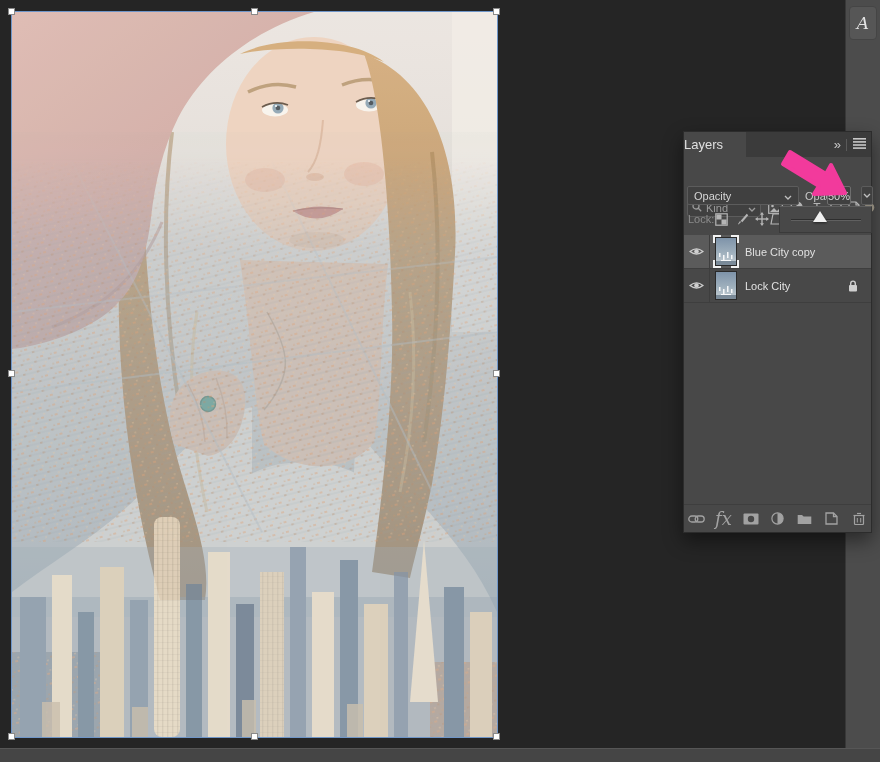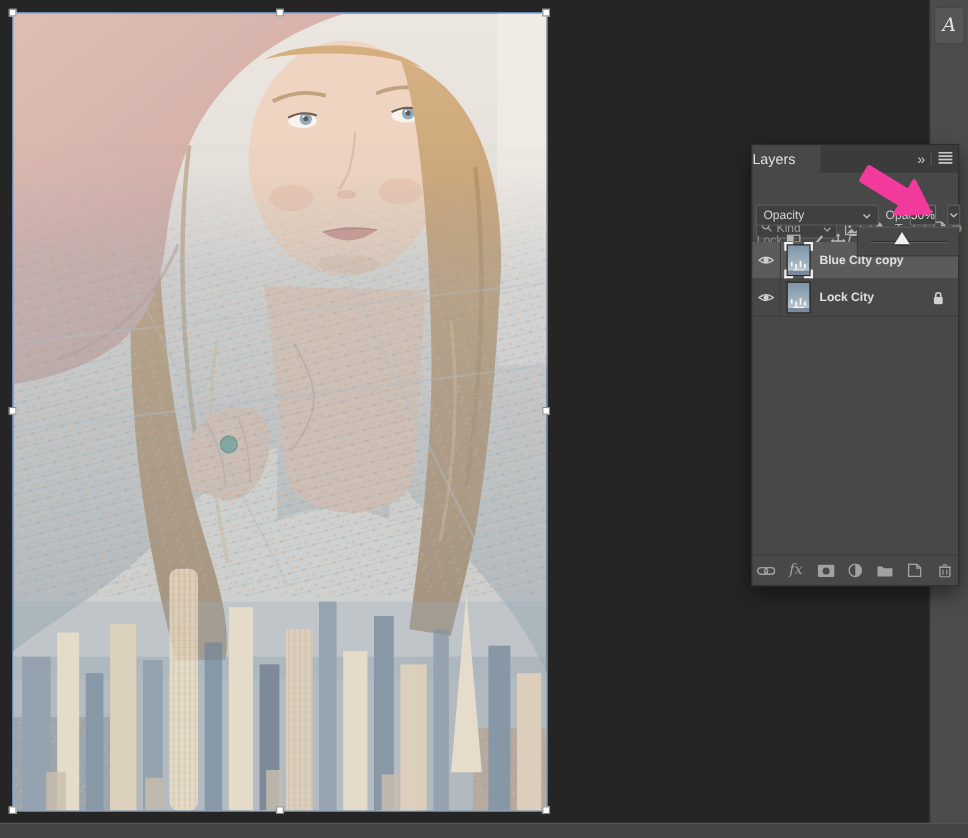--- a/index.html
+++ b/index.html
@@ -98,21 +98,21 @@
     background:#484848; border:1px solid #3a3a3a; border-top-color:#5e5e5e; z-index:3;
   }
   .slider-track { position:absolute; left:11px; top:12px; width:70px; height:2px; background:#2e2e2e; border-bottom:1px solid #606060; }
   .slider-thumb {
     position:absolute; left:33px; top:4px; width:0; height:0;
     border-left:7px solid transparent; border-right:7px solid transparent;
     border-bottom:11px solid #f0f0f0;
     filter: drop-shadow(0 1px 1px rgba(0,0,0,.5));
   }
 
-  .layers-list { position:absolute; left:0; top:88px; width:100%;font-weight:bold; }
+  .layers-list { position:absolute; left:0; top:103px; width:100%; }
   .layer-row { position:relative; height:34px; border-bottom:1px solid #3e3e3e; display:flex; align-items:center; background:#484848; }
   .layer-row.selected { background:#5b5b5b; }
   .eye-cell { width:26px; align-self:stretch; display:flex; align-items:center; justify-content:center; border-right:1px solid #3e3e3e; }
   .thumb-box { position:relative; width:20px; height:27px; margin-left:6px; }
   .thumb-box svg { display:block; width:20px; height:27px; outline:1px solid #2a2a2a; }
   .sel-brackets { position:absolute; inset:-3px; pointer-events:none; }
   .sel-brackets::before, .sel-brackets::after, .sel-brackets i::before, .sel-brackets i::after {
     content:""; position:absolute; width:6px; height:6px; border:0 solid #f2f2f2;
   }
   .sel-brackets::before { left:0; top:0; border-left-width:2px; border-top-width:2px; }
@@ -120,21 +120,21 @@
   .sel-brackets i::before { left:0; bottom:0; border-left-width:2px; border-bottom-width:2px; }
   .sel-brackets i::after { right:0; bottom:0; border-right-width:2px; border-bottom-width:2px; }
   .layer-name { margin-left:9px; color:#e0e0e0; }
   .layer-lock { position:absolute; right:13px; top:11px; }
 
   .panel-bottom-bar {
     position:absolute; left:0; bottom:0; width:100%; height:28px;
     border-top:1px solid #3e3e3e; display:flex; align-items:center; justify-content:center; gap:9px;
   }
   .b-icon { width:18px; height:16px; display:flex; align-items:center; justify-content:center; color:#a2a2a2; }
-  .fx-glyph { font-family:"DejaVu Serif", serif; font-style:italic; font-size:13px; color:#a2a2a2; }
+  .fx-glyph { font-family:"DejaVu Serif", serif; font-style:italic; font-size:18px; color:#a2a2a2; }
 
   
   .anno-arrow { position:absolute; left:770px; top:145px; z-index:30; }
 </style>
 </head>
 <body>
 
 <svg width="0" height="0" style="position:absolute">
   <defs>
     <linearGradient id="tg-city" x1="0" y1="0" x2="0" y2="1">

